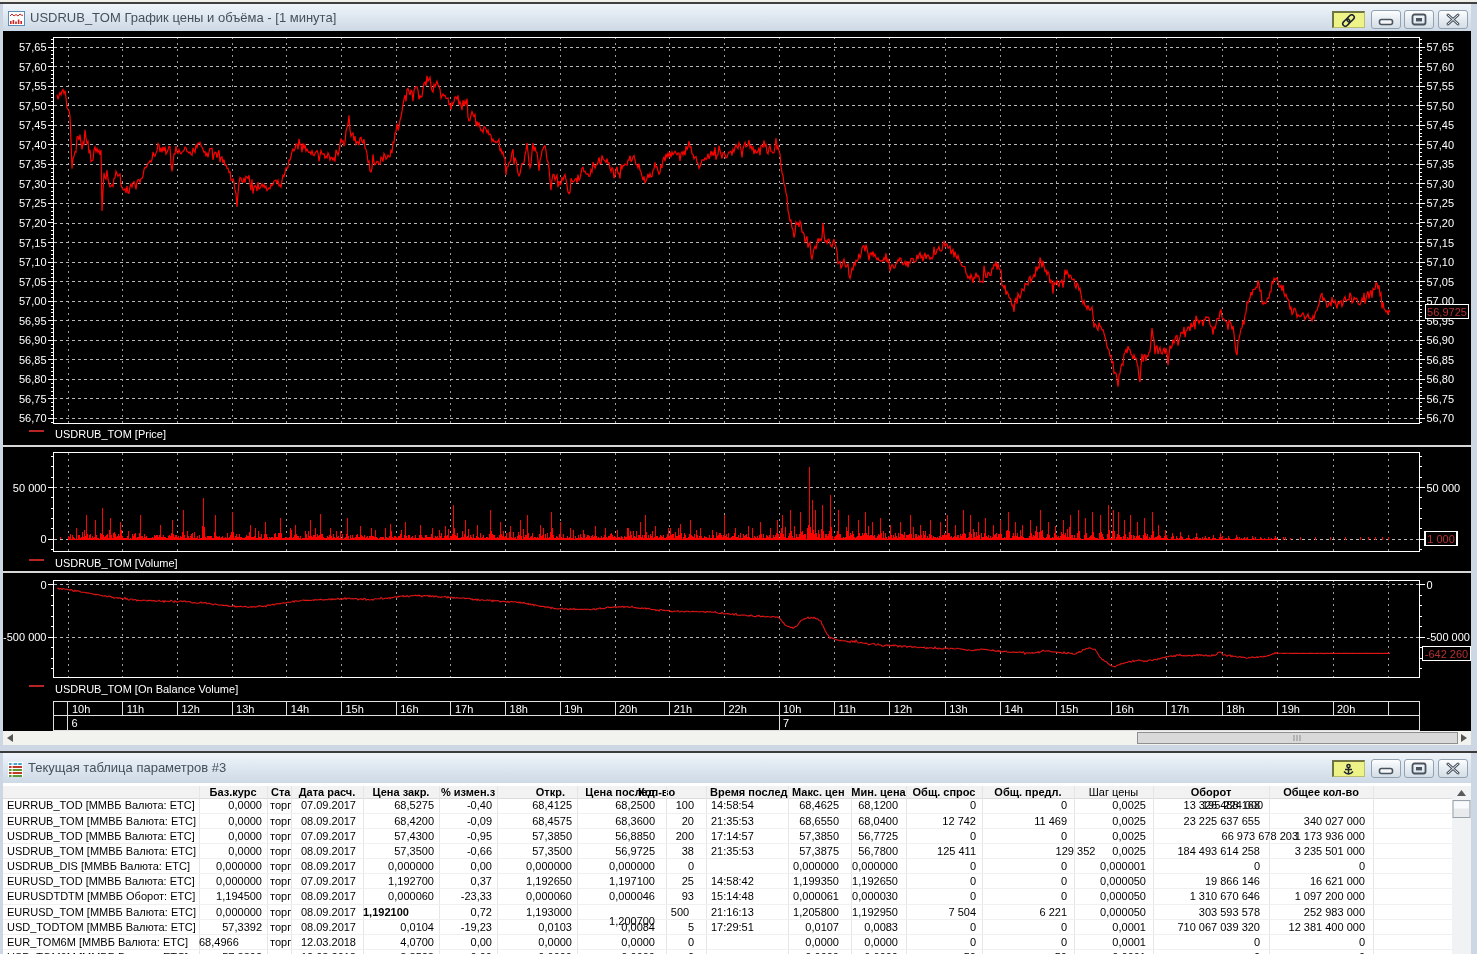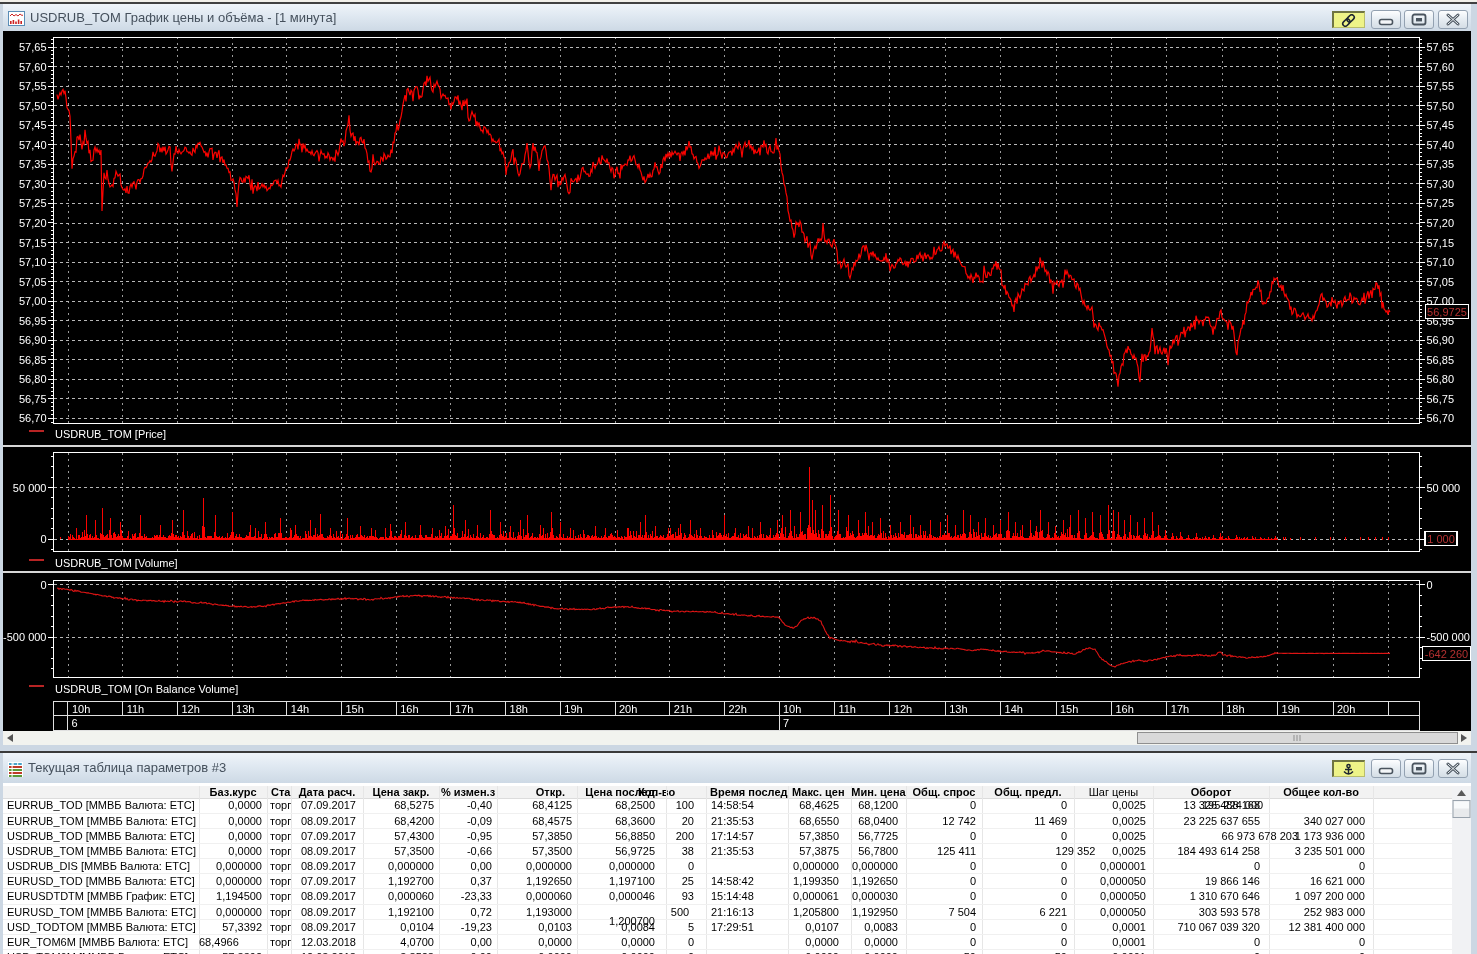--- a/index.html
+++ b/index.html
@@ -709,21 +709,21 @@
 <div class="abs cell" style="left:666px;top:874.2px;width:40px;height:15px;line-height:15px;overflow:hidden;white-space:nowrap;text-align:right;padding-right:12px;">25</div>
 <div class="abs cell" style="left:706px;top:874.2px;width:82px;height:15px;line-height:15px;overflow:hidden;white-space:nowrap;padding-left:5px;">14:58:42</div>
 <div class="abs cell" style="left:788px;top:874.2px;width:63px;height:15px;line-height:15px;overflow:hidden;white-space:nowrap;text-align:right;padding-right:12px;">1,199350</div>
 <div class="abs cell" style="left:851px;top:874.2px;width:55px;height:15px;line-height:15px;overflow:hidden;white-space:nowrap;text-align:right;padding-right:8px;">1,192650</div>
 <div class="abs cell" style="left:906px;top:874.2px;width:76px;height:15px;line-height:15px;overflow:hidden;white-space:nowrap;text-align:right;padding-right:6px;">0</div>
 <div class="abs cell" style="left:982px;top:874.2px;width:92px;height:15px;line-height:15px;overflow:hidden;white-space:nowrap;text-align:right;padding-right:7px;">0</div>
 <div class="abs cell" style="left:1074px;top:874.2px;width:79px;height:15px;line-height:15px;overflow:hidden;white-space:nowrap;text-align:right;padding-right:7px;">0,000050</div>
 <div class="abs cell" style="left:1153px;top:874.2px;width:116px;height:15px;line-height:15px;overflow:hidden;white-space:nowrap;text-align:right;padding-right:9px;">19 866 146</div>
 <div class="abs cell" style="left:1269px;top:874.2px;width:104px;height:15px;line-height:15px;overflow:hidden;white-space:nowrap;text-align:right;padding-right:8px;">16 621 000</div>
 <div class="abs" style="left:3px;top:903.6px;width:1449px;height:1px;background:#f0f0f0"></div>
-<div class="abs cell" style="left:2px;top:889.4px;width:197px;height:15px;line-height:15px;overflow:hidden;white-space:nowrap;padding-left:5px;">EURUSDTDTM [ММВБ График: ETC]</div>
+<div class="abs cell" style="left:2px;top:889.4px;width:197px;height:15px;line-height:15px;overflow:hidden;white-space:nowrap;padding-left:5px;">EURUSDTDTM [ММВБ Оборот: ETC]</div>
 <div class="abs cell" style="left:199px;top:889.4px;width:68px;height:15px;line-height:15px;overflow:hidden;white-space:nowrap;text-align:right;padding-right:5px;">1,194500</div>
 <div class="abs cell" style="left:267px;top:889.4px;width:24px;height:15px;line-height:15px;overflow:hidden;white-space:nowrap;padding-left:3px;">торг</div>
 <div class="abs cell" style="left:291px;top:889.4px;width:72px;height:15px;line-height:15px;overflow:hidden;white-space:nowrap;text-align:right;padding-right:7px;">08.09.2017</div>
 <div class="abs cell" style="left:363px;top:889.4px;width:76px;height:15px;line-height:15px;overflow:hidden;white-space:nowrap;text-align:right;padding-right:5px;">0,000060</div>
 <div class="abs cell" style="left:439px;top:889.4px;width:58px;height:15px;line-height:15px;overflow:hidden;white-space:nowrap;text-align:right;padding-right:5px;">-23,33</div>
 <div class="abs cell" style="left:497px;top:889.4px;width:80px;height:15px;line-height:15px;overflow:hidden;white-space:nowrap;text-align:right;padding-right:5px;">0,000060</div>
 <div class="abs cell" style="left:577px;top:889.4px;width:89px;height:15px;line-height:15px;overflow:hidden;white-space:nowrap;text-align:right;padding-right:11px;">0,000046</div>
 <div class="abs cell" style="left:666px;top:889.4px;width:40px;height:15px;line-height:15px;overflow:hidden;white-space:nowrap;text-align:right;padding-right:12px;">93</div>
 <div class="abs cell" style="left:706px;top:889.4px;width:82px;height:15px;line-height:15px;overflow:hidden;white-space:nowrap;padding-left:5px;">15:14:48</div>
 <div class="abs cell" style="left:788px;top:889.4px;width:63px;height:15px;line-height:15px;overflow:hidden;white-space:nowrap;text-align:right;padding-right:12px;">0,000061</div>
@@ -731,21 +731,21 @@
 <div class="abs cell" style="left:906px;top:889.4px;width:76px;height:15px;line-height:15px;overflow:hidden;white-space:nowrap;text-align:right;padding-right:6px;">0</div>
 <div class="abs cell" style="left:982px;top:889.4px;width:92px;height:15px;line-height:15px;overflow:hidden;white-space:nowrap;text-align:right;padding-right:7px;">0</div>
 <div class="abs cell" style="left:1074px;top:889.4px;width:79px;height:15px;line-height:15px;overflow:hidden;white-space:nowrap;text-align:right;padding-right:7px;">0,000050</div>
 <div class="abs cell" style="left:1153px;top:889.4px;width:116px;height:15px;line-height:15px;overflow:hidden;white-space:nowrap;text-align:right;padding-right:9px;">1 310 670 646</div>
 <div class="abs cell" style="left:1269px;top:889.4px;width:104px;height:15px;line-height:15px;overflow:hidden;white-space:nowrap;text-align:right;padding-right:8px;">1 097 200 000</div>
 <div class="abs" style="left:3px;top:918.7px;width:1449px;height:1px;background:#f0f0f0"></div>
 <div class="abs cell" style="left:2px;top:904.6px;width:197px;height:15px;line-height:15px;overflow:hidden;white-space:nowrap;padding-left:5px;">EURUSD_TOM [ММВБ Валюта: ETC]</div>
 <div class="abs cell" style="left:199px;top:904.6px;width:68px;height:15px;line-height:15px;overflow:hidden;white-space:nowrap;text-align:right;padding-right:5px;">0,000000</div>
 <div class="abs cell" style="left:267px;top:904.6px;width:24px;height:15px;line-height:15px;overflow:hidden;white-space:nowrap;padding-left:3px;">торг</div>
 <div class="abs cell" style="left:291px;top:904.6px;width:72px;height:15px;line-height:15px;overflow:hidden;white-space:nowrap;text-align:right;padding-right:7px;">08.09.2017</div>
-<div class="abs cell" style="left:363px;top:904.6px;width:76px;height:15px;line-height:15px;overflow:hidden;white-space:nowrap;text-align:right;padding-right:5px;">1,192100</div>
+<div class="abs cell" style="left:363px;top:904.6px;width:76px;height:15px;line-height:15px;overflow:hidden;white-space:nowrap;text-align:left;padding-right:5px;font-weight:bold;">1,192100</div>
 <div class="abs cell" style="left:439px;top:904.6px;width:58px;height:15px;line-height:15px;overflow:hidden;white-space:nowrap;text-align:right;padding-right:5px;">0,72</div>
 <div class="abs cell" style="left:497px;top:904.6px;width:80px;height:15px;line-height:15px;overflow:hidden;white-space:nowrap;text-align:right;padding-right:5px;">1,193000</div>
 <div class="abs cell" style="left:577px;top:904.6px;width:89px;height:15px;line-height:15px;overflow:hidden;white-space:nowrap;text-align:right;padding-right:11px;margin-top:9px;">1,200700</div>
 <div class="abs cell" style="left:666px;top:904.6px;width:40px;height:15px;line-height:15px;overflow:hidden;white-space:nowrap;text-align:center;padding-right:12px;">500</div>
 <div class="abs cell" style="left:706px;top:904.6px;width:82px;height:15px;line-height:15px;overflow:hidden;white-space:nowrap;padding-left:5px;">21:16:13</div>
 <div class="abs cell" style="left:788px;top:904.6px;width:63px;height:15px;line-height:15px;overflow:hidden;white-space:nowrap;text-align:right;padding-right:12px;">1,205800</div>
 <div class="abs cell" style="left:851px;top:904.6px;width:55px;height:15px;line-height:15px;overflow:hidden;white-space:nowrap;text-align:right;padding-right:8px;">1,192950</div>
 <div class="abs cell" style="left:906px;top:904.6px;width:76px;height:15px;line-height:15px;overflow:hidden;white-space:nowrap;text-align:right;padding-right:6px;">7 504</div>
 <div class="abs cell" style="left:982px;top:904.6px;width:92px;height:15px;line-height:15px;overflow:hidden;white-space:nowrap;text-align:right;padding-right:7px;">6 221</div>
 <div class="abs cell" style="left:1074px;top:904.6px;width:79px;height:15px;line-height:15px;overflow:hidden;white-space:nowrap;text-align:right;padding-right:7px;">0,000050</div>

